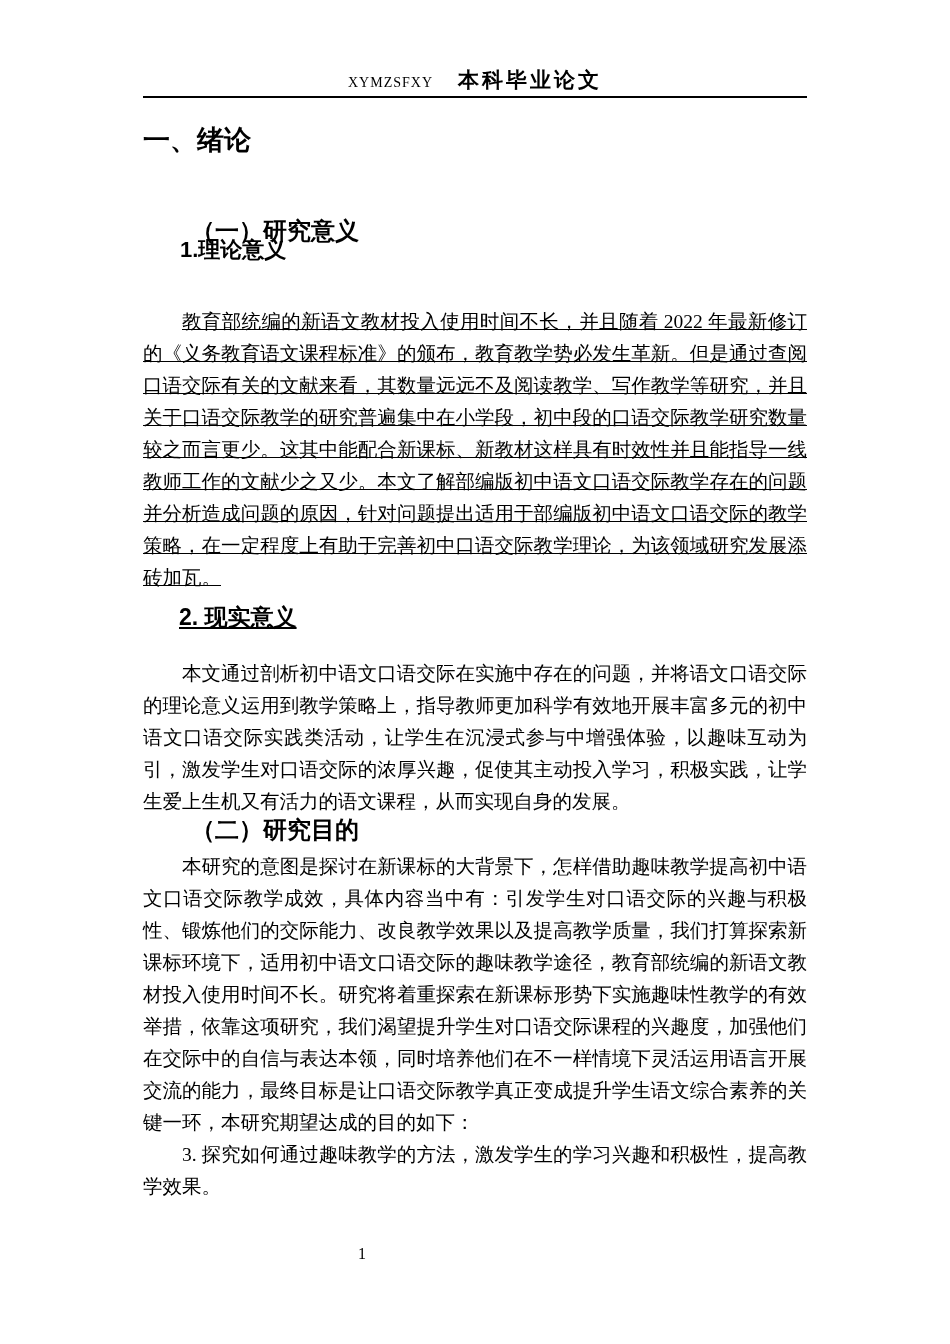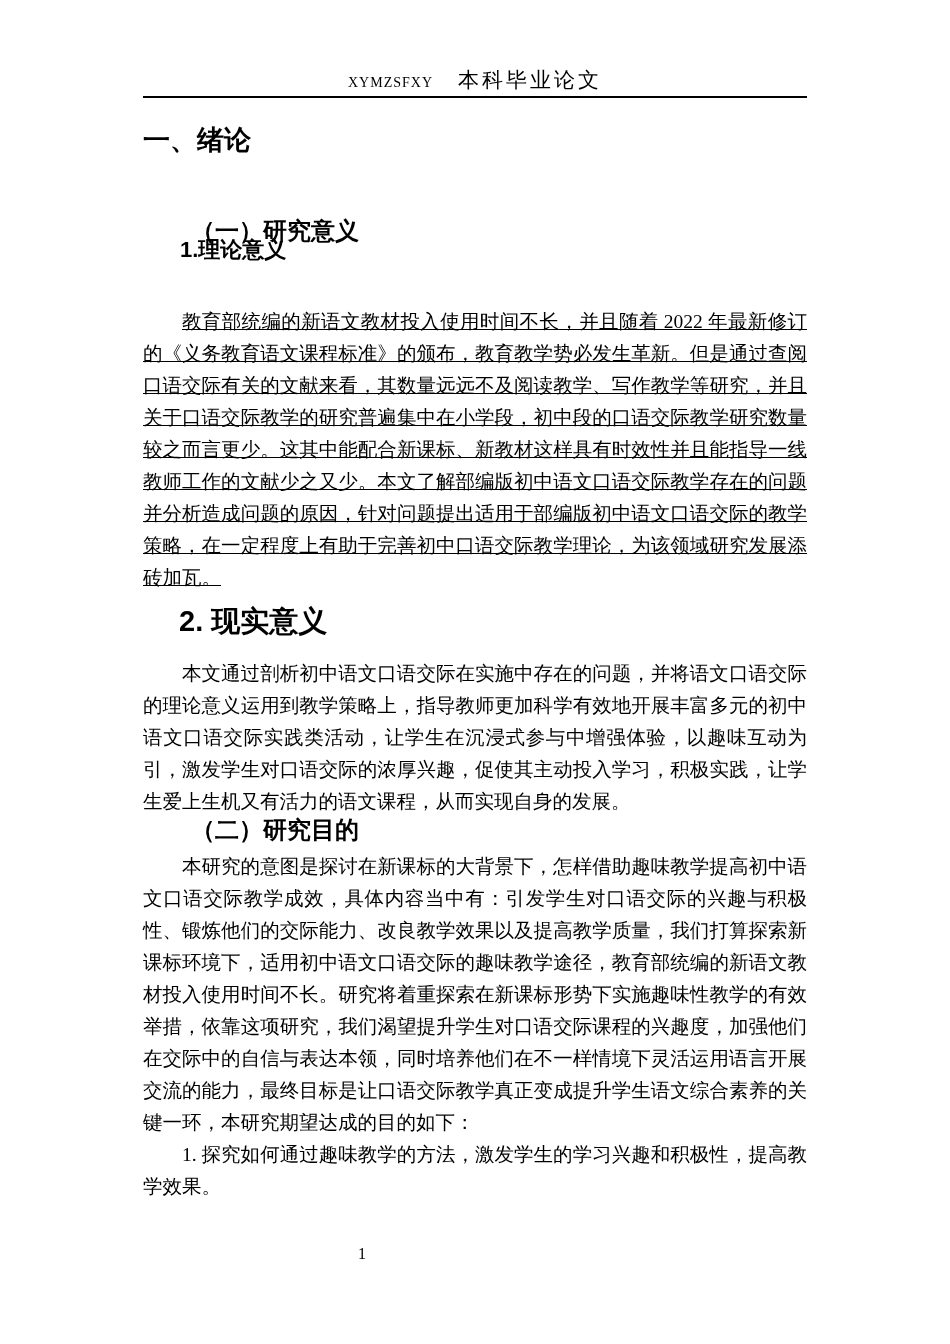--- a/index.html
+++ b/index.html
@@ -20,21 +20,21 @@
     text-align: center;
     white-space: nowrap;
   }
   .header-latin {
     font-family: "Liberation Serif", "DejaVu Serif", serif;
     font-size: 14px;
     letter-spacing: 1px;
   }
   .header-cjk {
     font-family: "Liberation Serif", "DejaVu Serif", serif;
-    font-weight: 400;
+    font-weight: 700;
     font-size: 21px;
     letter-spacing: 3px;
     margin-left: 21px;
   }
   .header-rule {
     top: 96px; left: 143px; width: 664px;
     border-top: 2px solid #000000;
     height: 0;
   }
 
@@ -42,21 +42,21 @@
   .hd {
     left: 143px; width: 664px;
     font-family: "Liberation Sans", "DejaVu Sans", sans-serif;
     font-weight: 700;
     line-height: 1.25;
     white-space: nowrap;
   }
   .h-chapter  { top: 124px; font-size: 27px; }
   .h-section1 { top: 187px; font-size: 24px; padding-left: 48px; margin-top: 29px; }
   .h-sub1     { top: 236px; font-size: 22px; padding-left: 37px; }
-  .h-sub2     { top: 603px; font-size: 29px; padding-left: 36px; }
+  .h-sub2     { top: 603px; font-size: 23px; padding-left: 36px; text-decoration: underline; }
   .h-section2 { top: 815px; font-size: 24px; padding-left: 48px; }
 
   
   .para {
     left: 143px; width: 664px;
     font-size: 19.5px;
     line-height: 32px;
     text-align: justify;
   }
   .para p {
@@ -98,18 +98,18 @@
   <div class="abs hd h-sub2">2. 现实意义</div>
 
   <div class="abs hd h-section2">（二）研究目的</div>
 
   <div class="abs para p-reality">
     <p>本文通过剖析初中语文口语交际在实施中存在的问题，并将语文口语交际的理论意义运用到教学策略上，指导教师更加科学有效地开展丰富多元的初中语文口语交际实践类活动，让学生在沉浸式参与中增强体验，以趣味互动为引，激发学生对口语交际的浓厚兴趣，促使其主动投入学习，积极实践，让学生爱上生机又有活力的语文课程，从而实现自身的发展。</p>
   </div>
 
   <div class="abs para p-purpose">
     <p>本研究的意图是探讨在新课标的大背景下，怎样借助趣味教学提高初中语文口语交际教学成效，具体内容当中有：引发学生对口语交际的兴趣与积极性、锻炼他们的交际能力、改良教学效果以及提高教学质量，我们打算探索新课标环境下，适用初中语文口语交际的趣味教学途径，教育部统编的新语文教材投入使用时间不长。研究将着重探索在新课标形势下实施趣味性教学的有效举措，依靠这项研究，我们渴望提升学生对口语交际课程的兴趣度，加强他们在交际中的自信与表达本领，同时培养他们在不一样情境下灵活运用语言开展交流的能力，最终目标是让口语交际教学真正变成提升学生语文综合素养的关键一环，本研究期望达成的目的如下：</p>
-    <p>1. 探究如何通过趣味教学的方法，激发学生的学习兴趣和积极性，提高教学效果。</p>
+    <p>3. 探究如何通过趣味教学的方法，激发学生的学习兴趣和积极性，提高教学效果。</p>
   </div>
 
   <div class="abs page-number">1</div>
 
 </div>
 
 </body></html>

